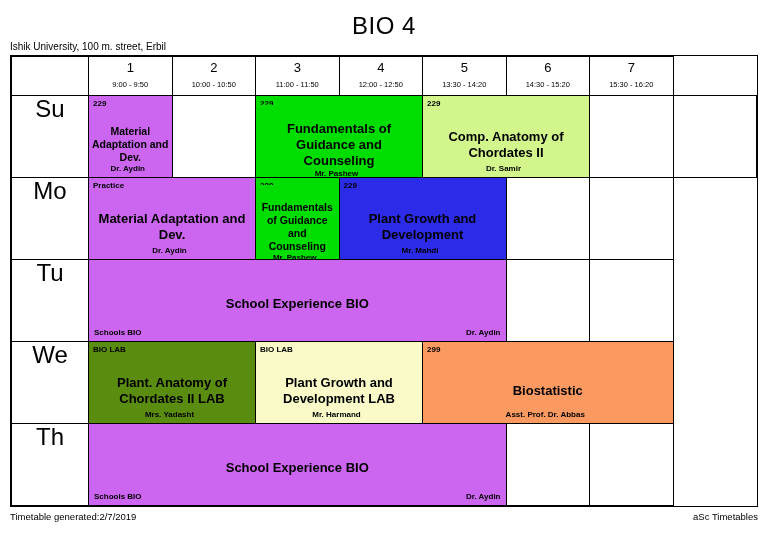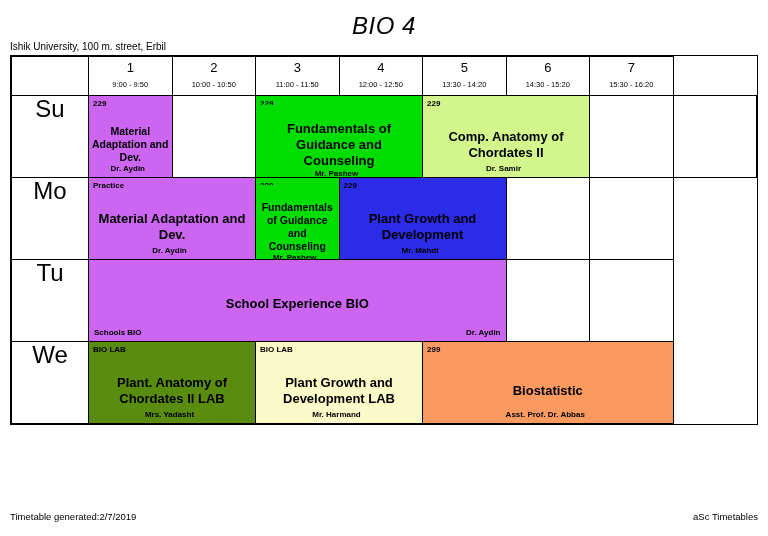--- a/index.html
+++ b/index.html
@@ -17,21 +17,20 @@
   }
 
   .page-title {
     text-align: center;
     font-size: 24px;
     font-weight: normal;
     color: #000;
     margin: 0;
     padding-top: 12px;
     letter-spacing: 0.5px;
-    font-style: italic;
   }
 
   .subtitle {
     position: absolute;
     left: 10px;
     top: 41px;
     font-size: 10px;
     color: #000;
     white-space: nowrap;
   }
@@ -304,18 +303,35 @@
           <td colspan="3" class="lesson" style="background: rgb(250, 154, 97);">
             <div class="lesson-inner">
               <div class="l-top">299</div>
               <div class="l-mid">
                 <div class="l-subject">Biostatistic</div>
               </div>
               <div class="l-bot">Asst. Prof. Dr. Abbas</div>
             </div>
           </td>
         </tr>
+        <tr class="day-row">
+          <td class="day-cell">Th</td>
+          <td colspan="5" class="lesson" style="background: rgb(204, 102, 240);">
+            <div class="lesson-inner">
+              <div class="l-top"></div>
+              <div class="l-mid">
+                <div class="l-subject">School Experience BIO</div>
+              </div>
+              <div class="l-bot split">
+                <span>Schools BIO</span>
+                <span>Dr. Aydin</span>
+              </div>
+            </div>
+          </td>
+          <td colspan="1" class="empty-cell"></td>
+          <td colspan="1" class="empty-cell"></td>
+        </tr>
       </tbody>
   </table>
 </div>
 
 <div class="footer-left">Timetable generated:2/7/2019</div>
 <div class="footer-right">aSc Timetables</div>
 
 </body></html>

